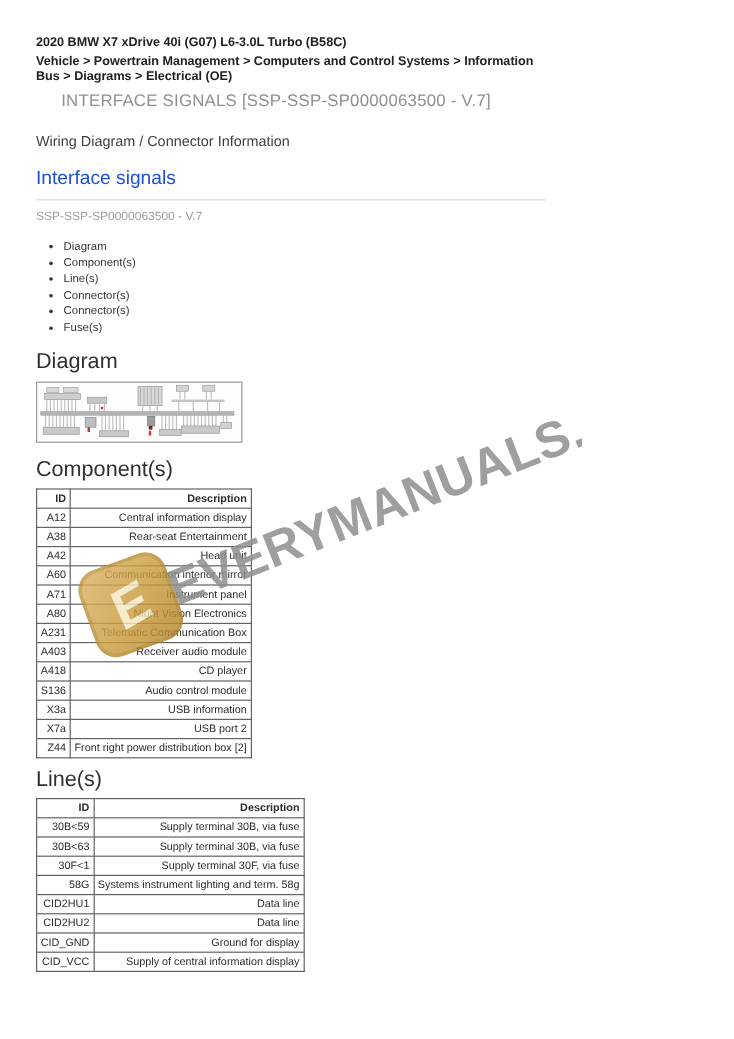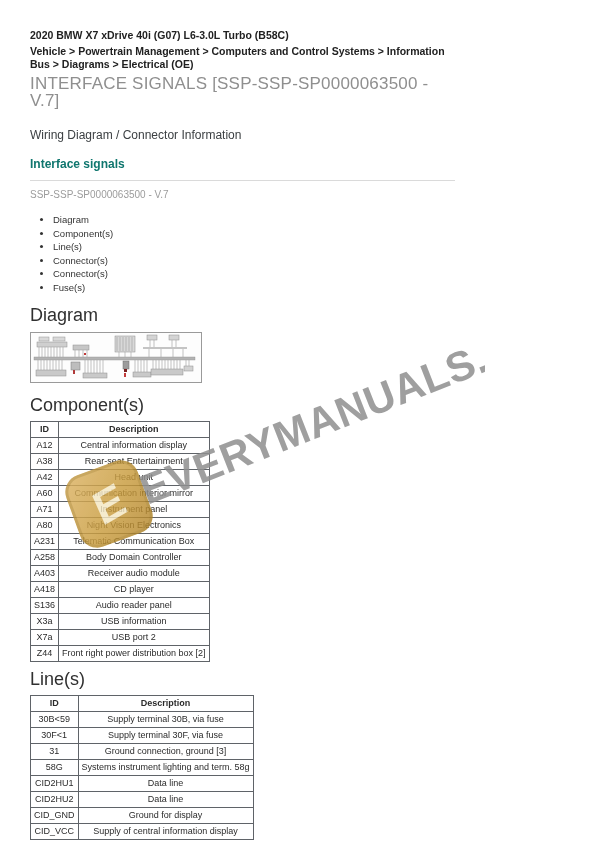--- a/index.html
+++ b/index.html
@@ -22,39 +22,40 @@
     line-height: 13px;
   }
   .breadcrumb {
     font-size: 10.5px;
     font-weight: 700;
     color: #212121;
     line-height: 13px;
     margin-top: 3px;
   }
   .doc-title {
-    font-size: 17px;
+    font-size: 14px;
     font-weight: 400;
     color: #8f8f8f;
     letter-spacing: 0.2px;
     margin-top: 4px;
     line-height: 17px;
+    margin-left: 21px;
   }
   .page-title {
     font-size: 12px;
     font-weight: 500;
     color: #3c4043;
     margin: 17px 0 0 0;
     line-height: 19px;
   }
   .interface-link {
     display: inline-block;
-    font-size: 12px;
-    font-weight: 700;
-    color: #0f766e;
+    font-size: 16px;
+    font-weight: 400;
+    color: #1d4ed8;
     text-decoration: none;
     margin-top: 12px;
     cursor: pointer;
   }
   .divider {
     border: none;
     border-top: 1px solid #dadada;
     margin: 8px 0 0 0;
   }
   .version {
@@ -91,21 +92,21 @@
   }
   table.data-table {
     border-collapse: collapse;
     margin-top: 5px;
     font-size: 9px;
     color: #2b2b2b;
   }
   table.data-table th, table.data-table td {
     border: 1px solid #5f6368;
     padding: 2.5px 3px;
-    text-align: center;
+    text-align: right;
     white-space: nowrap;
     line-height: 10px;
     font-weight: 400;
   }
   table.data-table th { font-weight: 700; }
   table.comp-table td:first-child, table.comp-table th:first-child { min-width: 17px; }
   table.comp-table td:last-child, table.comp-table th:last-child { min-width: 135px; }
   table.line-table td:first-child, table.line-table th:first-child { min-width: 38px; }
   table.line-table td:last-child, table.line-table th:last-child { min-width: 143px; }
 
@@ -335,40 +336,36 @@
           <tr>
             <td>A80</td>
             <td>Night Vision Electronics</td>
           </tr>
 
           <tr>
             <td>A231</td>
             <td>Telematic Communication Box</td>
           </tr>
 
-          <tr>
-            <td>A258</td>
-            <td>Body Domain Controller</td>
-          </tr>
 
 
           <tr>
             <td>A403</td>
             <td>Receiver audio module</td>
           </tr>
 
           <tr>
             <td>A418</td>
             <td>CD player</td>
           </tr>
 
 
           <tr>
             <td>S136</td>
-            <td>Audio reader panel</td>
+            <td>Audio control module</td>
           </tr>
 
           <tr>
             <td>X3a</td>
             <td>USB information</td>
           </tr>
 
           <tr>
             <td>X7a</td>
             <td>USB port 2</td>
@@ -390,30 +387,30 @@
           <th>Description</th>
         </tr>
       </thead>
       <tbody>
 
           <tr>
             <td>30B&lt;59</td>
             <td>Supply terminal 30B, via fuse</td>
           </tr>
 
+          <tr>
+            <td>30B&lt;63</td>
+            <td>Supply terminal 30B, via fuse</td>
+          </tr>
 
           <tr>
             <td>30F&lt;1</td>
             <td>Supply terminal 30F, via fuse</td>
           </tr>
 
-          <tr>
-            <td>31</td>
-            <td>Ground connection, ground [3]</td>
-          </tr>
 
           <tr>
             <td>58G</td>
             <td>Systems instrument lighting and term. 58g</td>
           </tr>
 
           <tr>
             <td>CID2HU1</td>
             <td>Data line</td>
           </tr>

